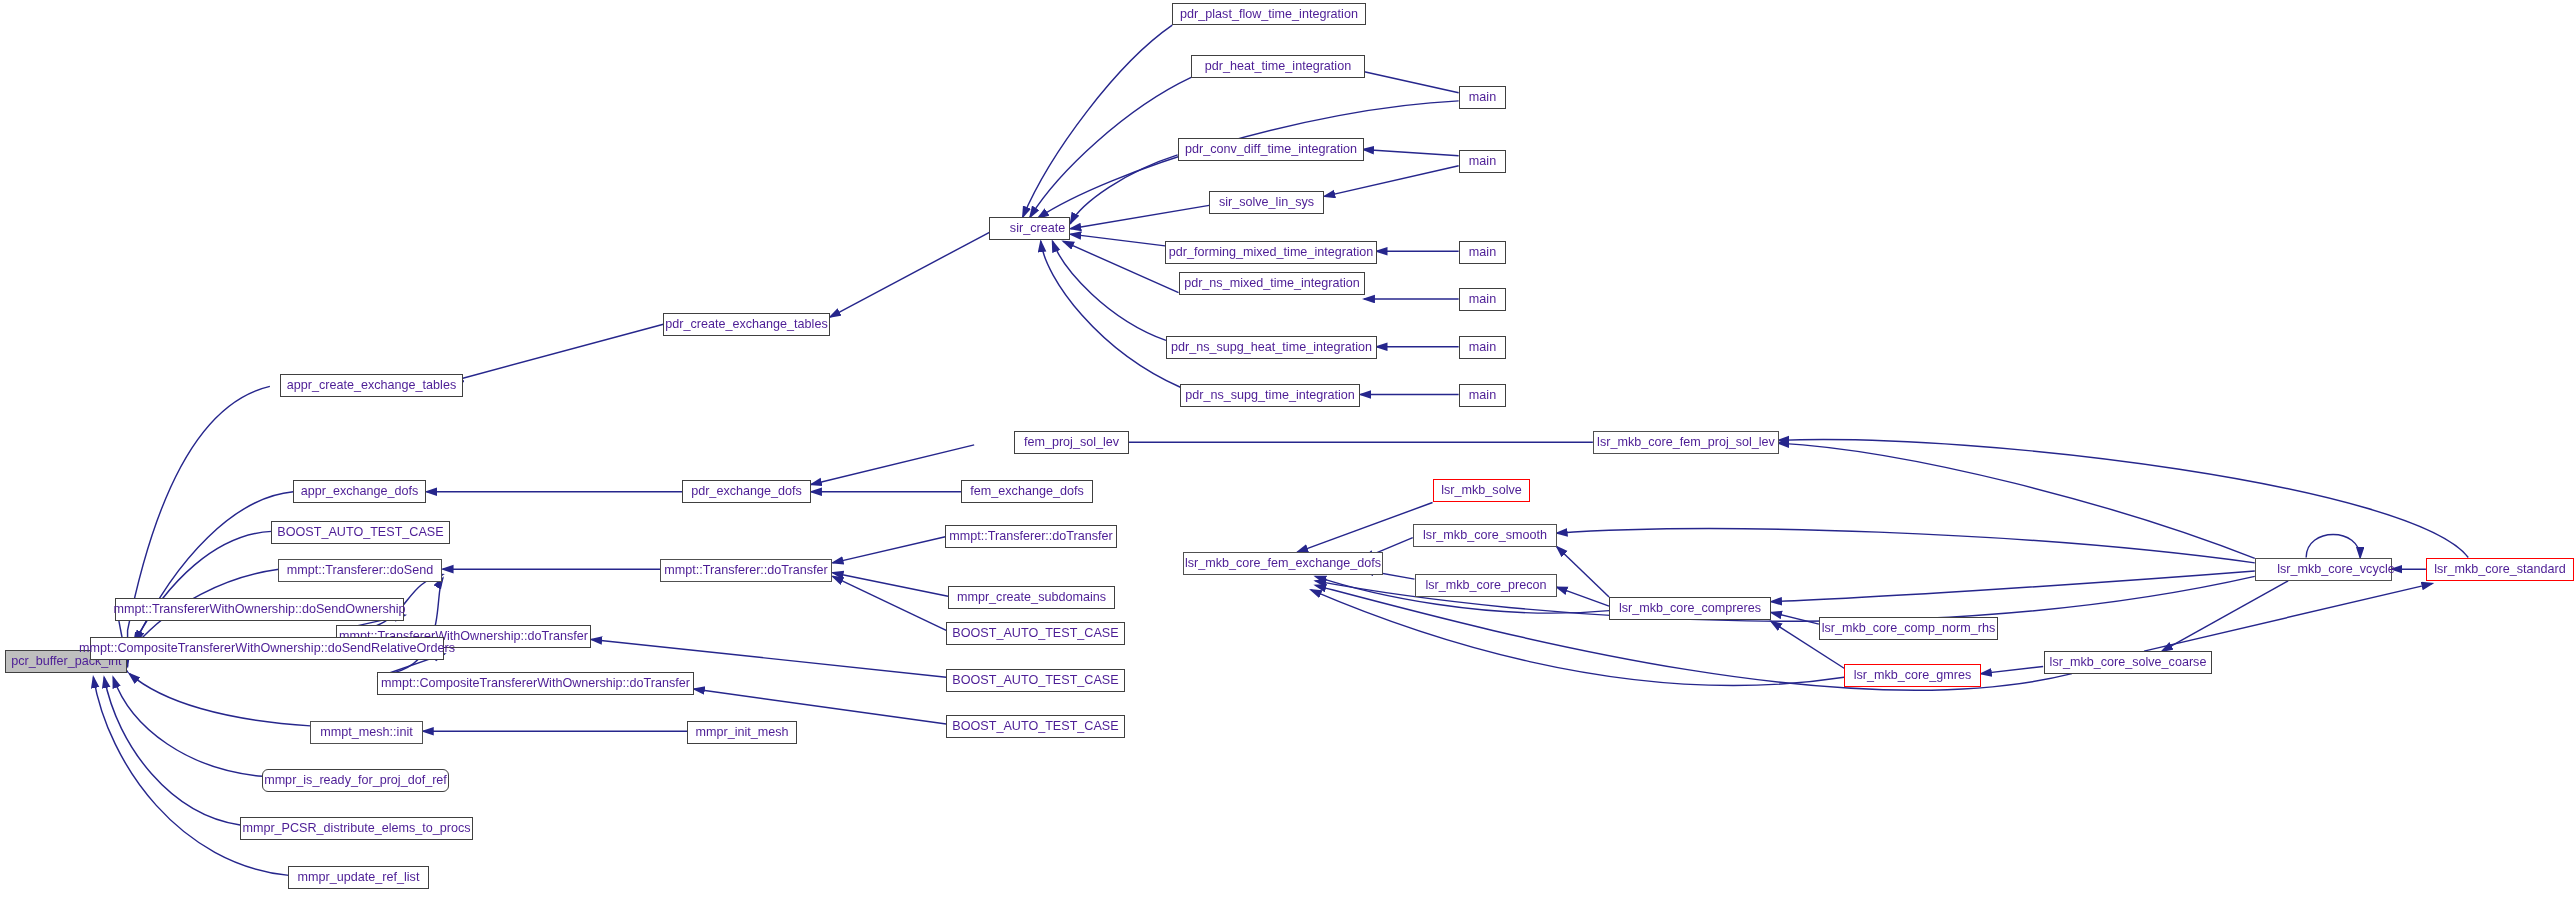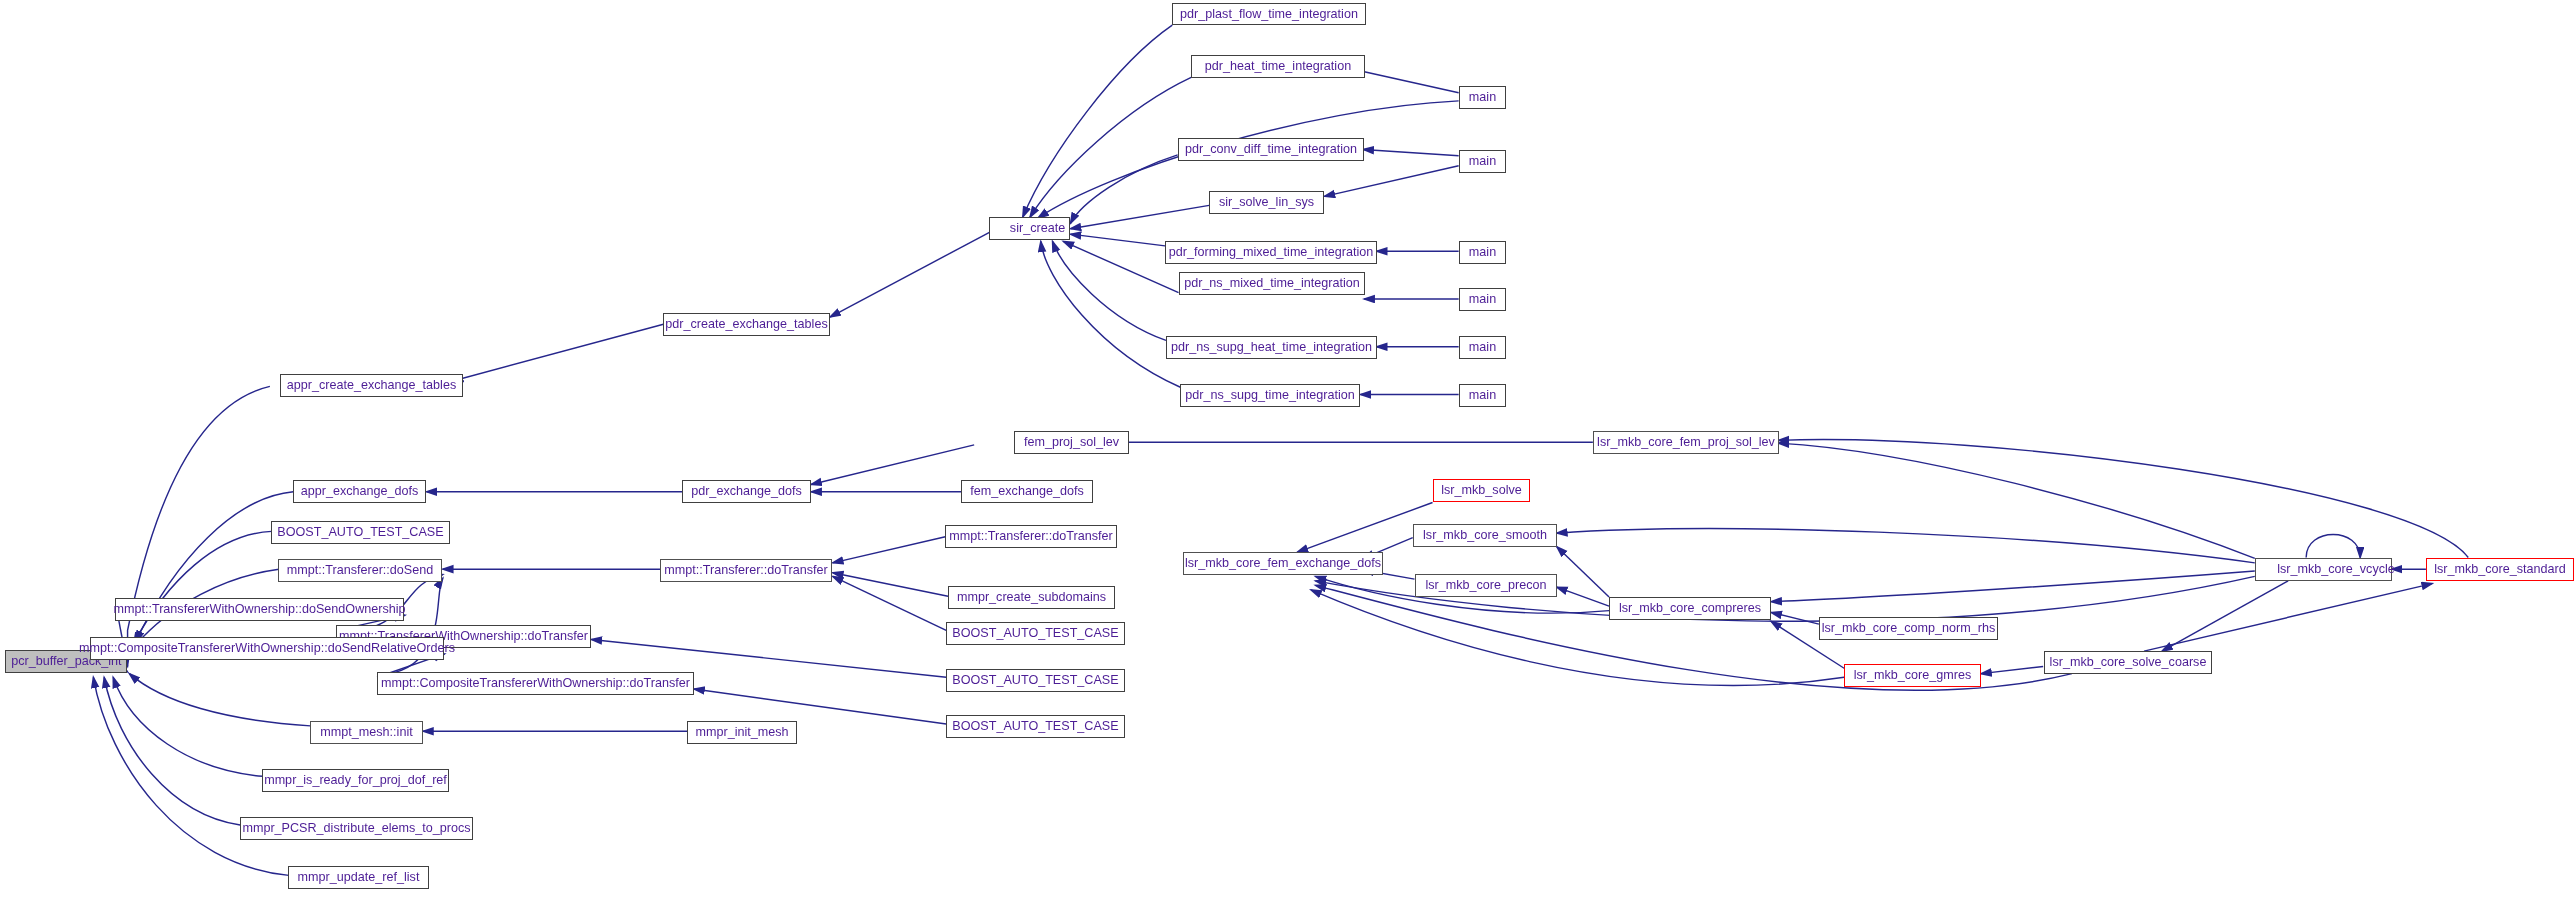--- a/index.html
+++ b/index.html
@@ -130,21 +130,21 @@
       <div class="node" style="left: 948px; top: 586px; width: 167px; height: 22.5px;">mmpr_create_subdomains</div>
       <div class="node" style="left: 115px; top: 598px; width: 289px; height: 22.5px;">mmpt::TransfererWithOwnership::doSendOwnership</div>
       <div class="node" style="left: 336px; top: 625px; width: 255px; height: 22.5px;">mmpt::TransfererWithOwnership::doTransfer</div>
       <div class="node" style="left: 946px; top: 622px; width: 179px; height: 22.5px;">BOOST_AUTO_TEST_CASE</div>
       <div class="node" style="left: 90px; top: 637px; width: 354px; height: 22.5px;">mmpt::CompositeTransfererWithOwnership::doSendRelativeOrders</div>
       <div class="node" style="left: 377px; top: 672px; width: 317px; height: 22.5px;">mmpt::CompositeTransfererWithOwnership::doTransfer</div>
       <div class="node" style="left: 946px; top: 669px; width: 179px; height: 22.5px;">BOOST_AUTO_TEST_CASE</div>
       <div class="node thick" style="left: 310px; top: 721px; width: 113px; height: 22.5px;">mmpt_mesh::init</div>
       <div class="node" style="left: 687px; top: 721px; width: 110px; height: 22.5px;">mmpr_init_mesh</div>
       <div class="node" style="left: 946px; top: 715px; width: 179px; height: 22.5px;">BOOST_AUTO_TEST_CASE</div>
-      <div class="node" style="left: 262px; top: 769px; width: 187px; height: 22.5px;">mmpr_is_ready_for_proj_dof_ref</div>
+      <div class="node" style="left: 262px; top: 769px; width: 187px; height: 22.5px; border-radius: 6px;">mmpr_is_ready_for_proj_dof_ref</div>
       <div class="node" style="left: 240px; top: 817px; width: 233px; height: 22.5px;">mmpr_PCSR_distribute_elems_to_procs</div>
       <div class="node" style="left: 288px; top: 866px; width: 141px; height: 22.5px;">mmpr_update_ref_list</div>
       <div class="node" style="left: 989px; top: 217px; width: 81px; height: 22.5px; padding-left: 16px;">sir_create</div>
       <div class="node" style="left: 1172px; top: 2.7px; width: 194px; height: 22.5px;">pdr_plast_flow_time_integration</div>
       <div class="node" style="left: 1191px; top: 55px; width: 174px; height: 22.5px;">pdr_heat_time_integration</div>
       <div class="node" style="left: 1459px; top: 86px; width: 47px; height: 22.5px;">main</div>
       <div class="node" style="left: 1178px; top: 138px; width: 186px; height: 22.5px;">pdr_conv_diff_time_integration</div>
       <div class="node" style="left: 1459px; top: 150px; width: 47px; height: 22.5px;">main</div>
       <div class="node" style="left: 1209px; top: 191px; width: 115px; height: 22.5px;">sir_solve_lin_sys</div>
       <div class="node" style="left: 1165px; top: 241px; width: 212px; height: 22.5px;">pdr_forming_mixed_time_integration</div>

